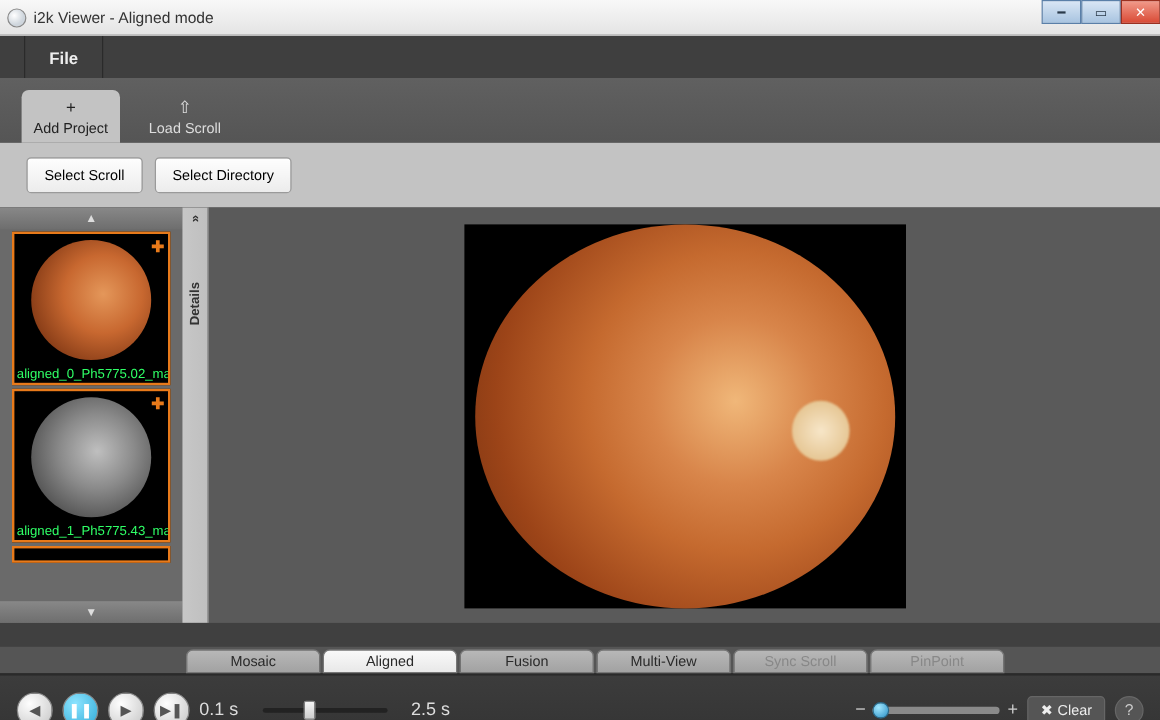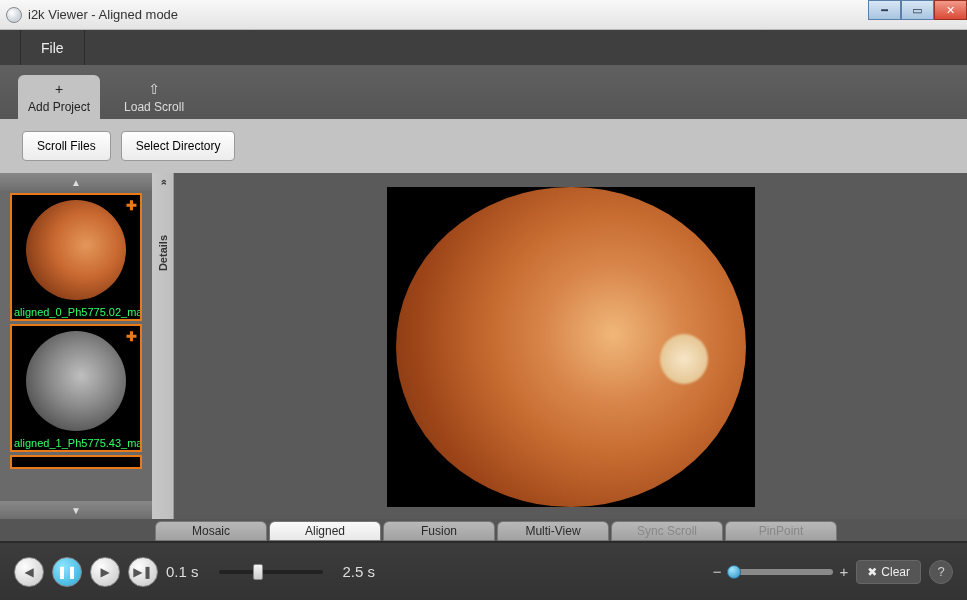--- a/index.html
+++ b/index.html
@@ -45,20 +45,21 @@
       color: #2a3a4a;
     }
     .win-btn.close { background: linear-gradient(#f19a8a, #d94a35); color: #fff; border-color: #9a3020; }
     
     .menubar {
       height: 35px;
       background: #3f3f3f;
       display: flex;
       align-items: stretch;
       padding-left: 20px;
+      font-weight: bold;
     }
     .menu-item {
       color: #eee; font-size: 14px;
       padding: 0 20px;
       display: flex; align-items: center;
       border-right: 1px solid #2a2a2a;
       cursor: pointer;
     }
     .menu-item:first-child { border-left: 1px solid #2a2a2a; }
     
@@ -185,20 +186,21 @@
       filter: blur(1px);
     }
     
     .viewtabs {
       height: 22px;
       background: #555;
       display: flex;
       padding-left: 155px;
       gap: 2px;
       align-items: flex-end;
+      margin-top: 20px;
     }
     .vt {
       width: 112px; height: 20px;
       background: linear-gradient(#b8b8b8,#a2a2a2);
       border: 1px solid #777;
       border-radius: 6px 6px 0 0;
       text-align: center;
       font-size: 12px;
       color: #2a2a2a;
       padding-top: 2px;
@@ -291,21 +293,21 @@
     <span class="icon">+</span>
     <span>Add Project</span>
   </div>
   <div class="tab">
     <span class="icon">⇧</span>
     <span>Load Scroll</span>
   </div>
 </div>
 
 <div class="btnrow">
-  <button class="btn">Scroll Files</button>
+  <button class="btn">Select Scroll</button>
   <button class="btn">Select Directory</button>
 </div>
 
 <div class="main">
   <div class="thumbs">
     <div class="scroll-arrow">▲</div>
     <div class="thumb-list">
       <div class="thumb">
         <span class="plus">✚</span>
         <div class="thumb-img">

